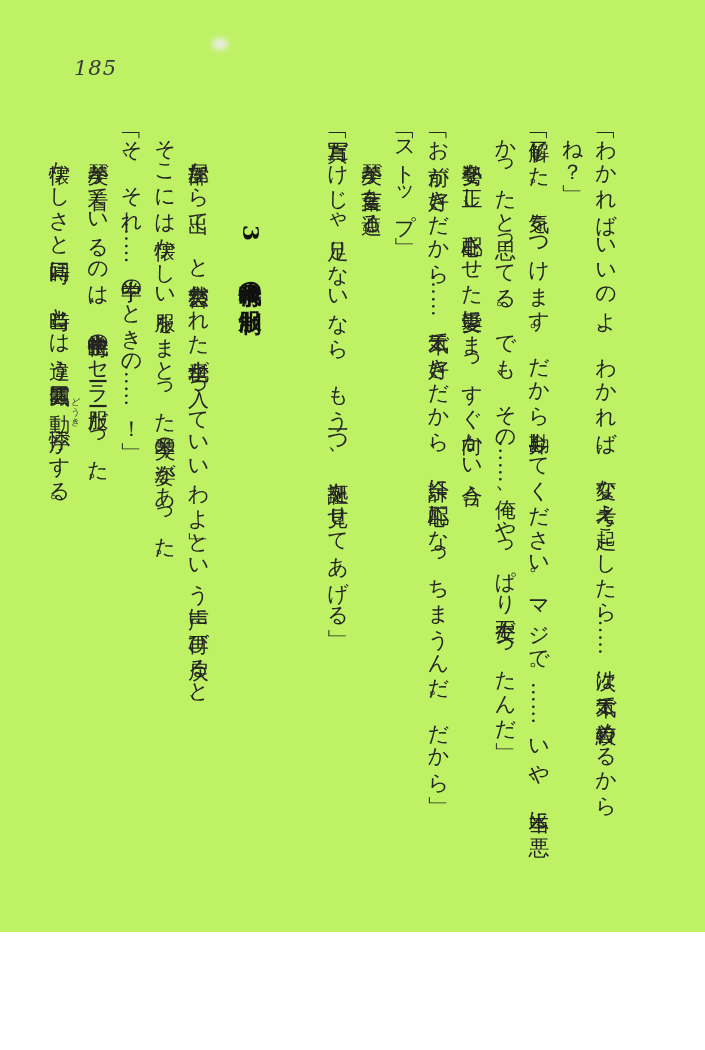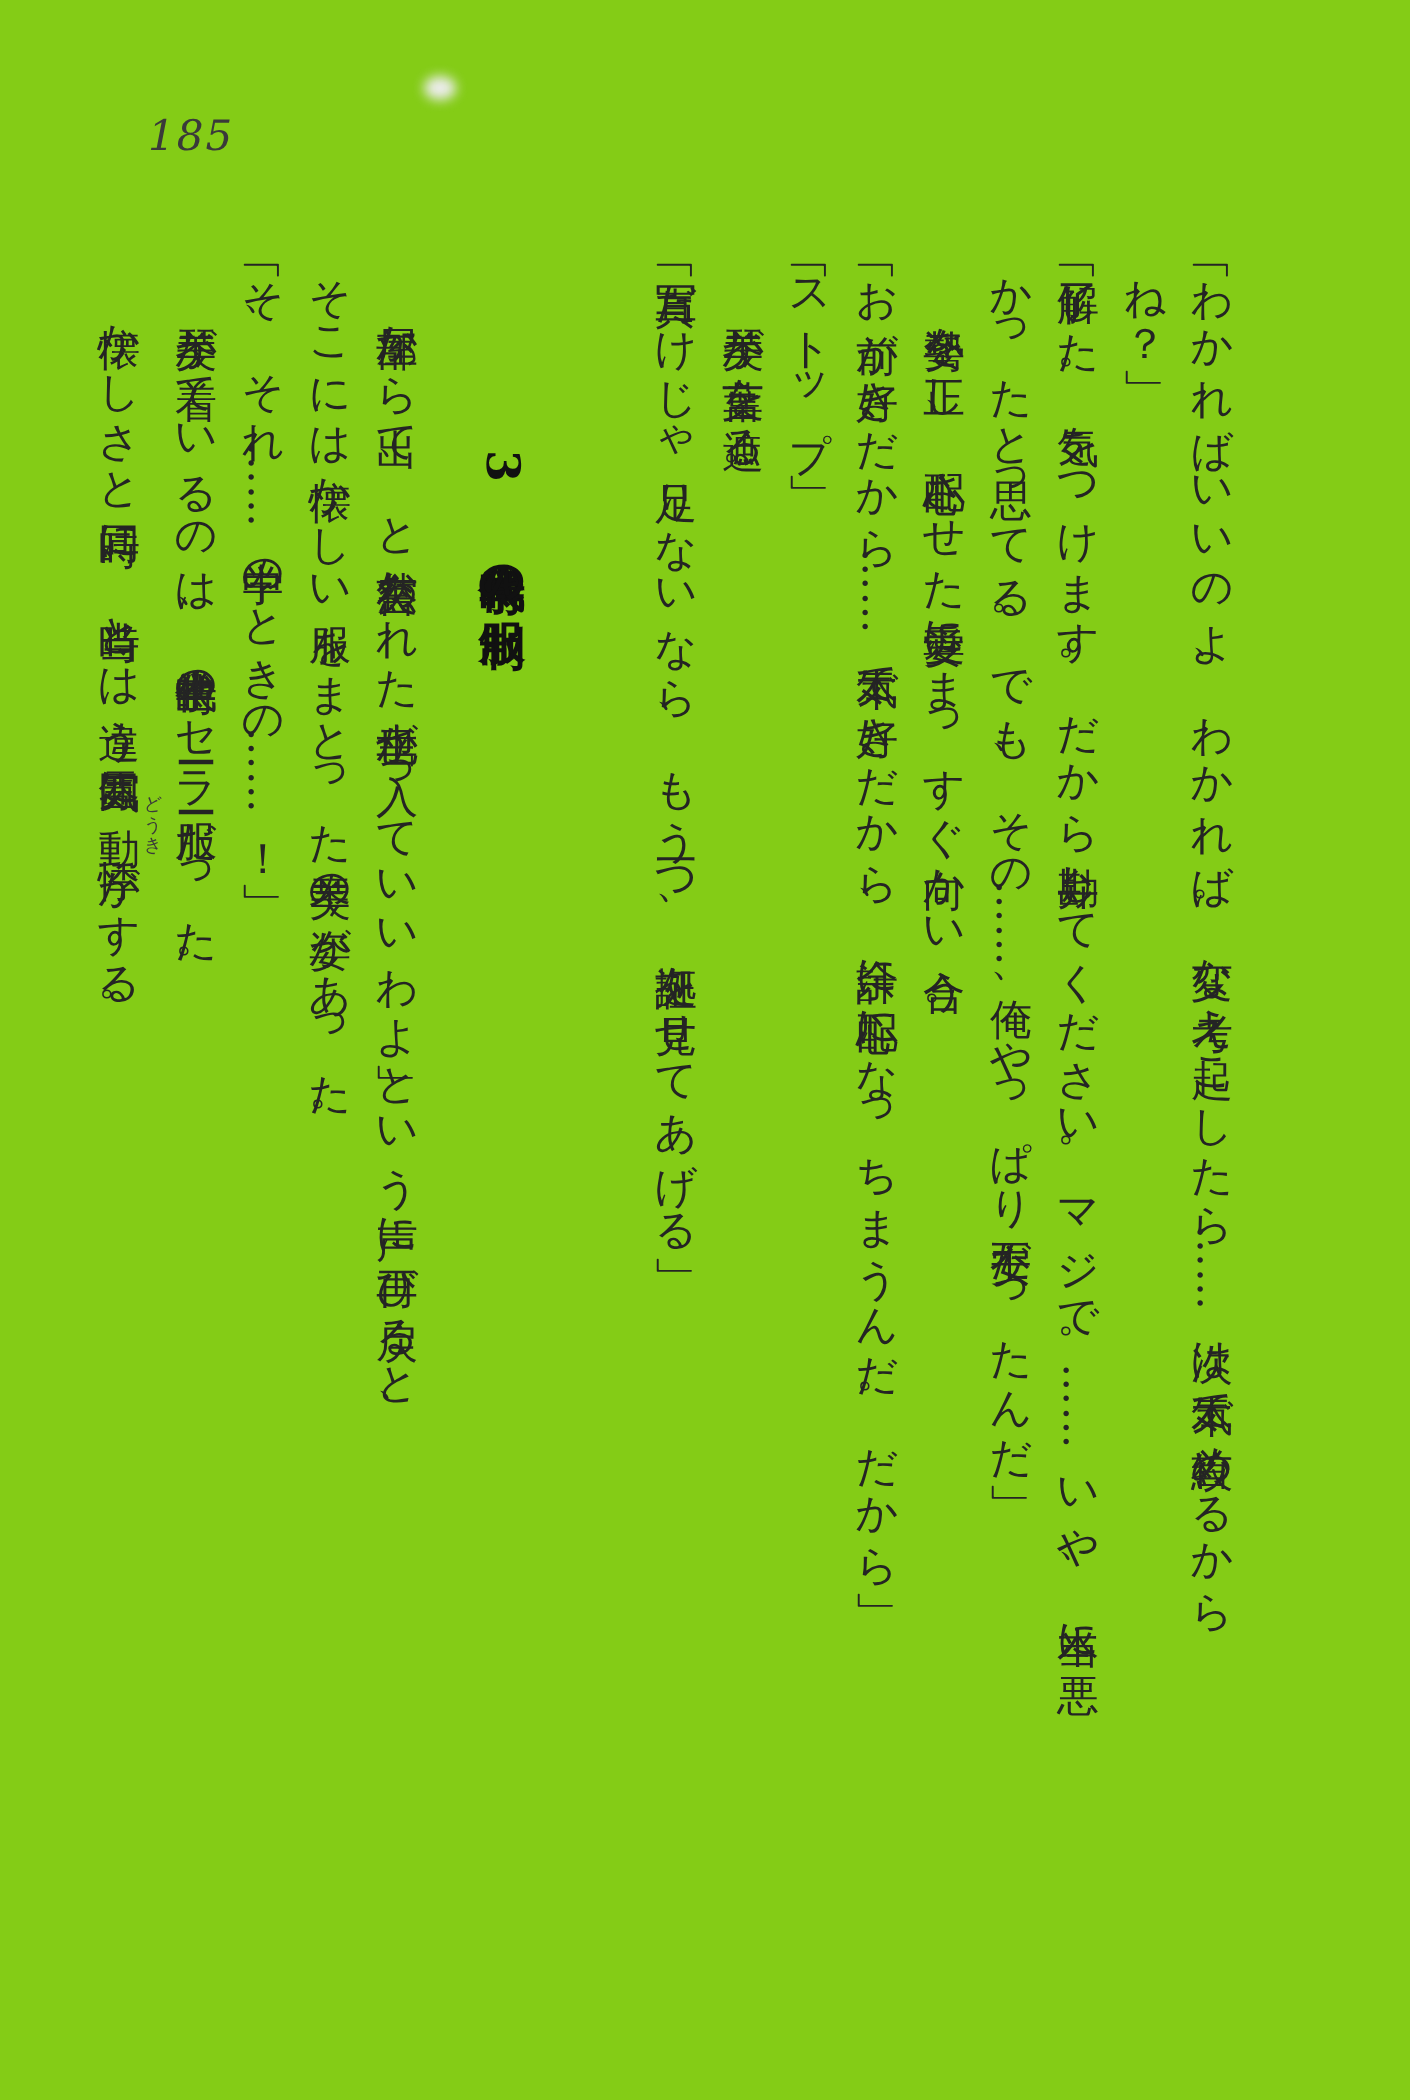--- a/index.html
+++ b/index.html
@@ -3,22 +3,22 @@
 <meta charset="utf-8">
 <style>
   html, body {
     margin: 0;
     padding: 0;
     background: #ffffff;
   }
   .page {
     position: relative;
     width: 705px;
-    height: 1050px;
-    background: #84cc16;
+    height: 932px;
+    background: #bef264;
     overflow: hidden;
     font-family: "DejaVu Serif", "Liberation Serif", serif;
   }
   .page-number {
     position: absolute;
     top: 56px;
     left: 74px;
     font-size: 21px;
     font-style: italic;
     color: #3a3a3a;

